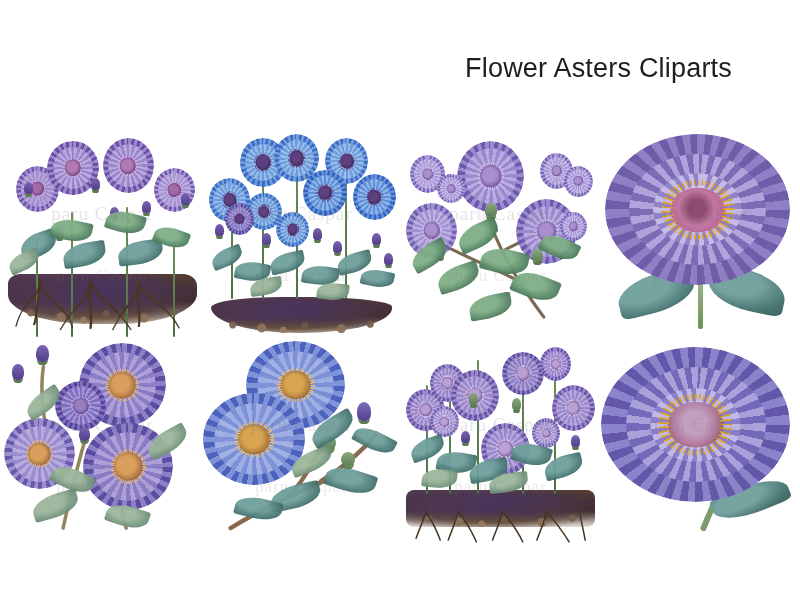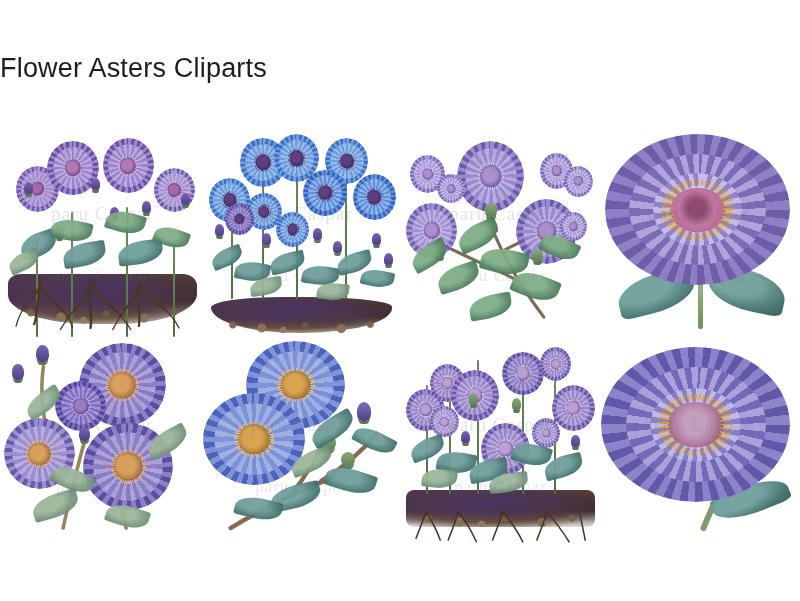--- a/index.html
+++ b/index.html
@@ -8,21 +8,21 @@
     width:800px;height:601px;
     background:#ffffff;
     font-family:"Liberation Sans", sans-serif;
     overflow:hidden;
     position:relative;
   }
   .sheet{width:800px;height:601px;position:relative;background:#fff;}
 
   .title{
     position:absolute;top:52px;left:0;width:732px;
-    text-align:left;
+    text-align:right;
     font-size:27px;
     font-weight:400;
     letter-spacing:.2px;
     color:#1d1d1f;
     line-height:32px;
   }
 
   .grid{
     position:absolute;top:128px;left:4px;
     width:794px;height:420px;

